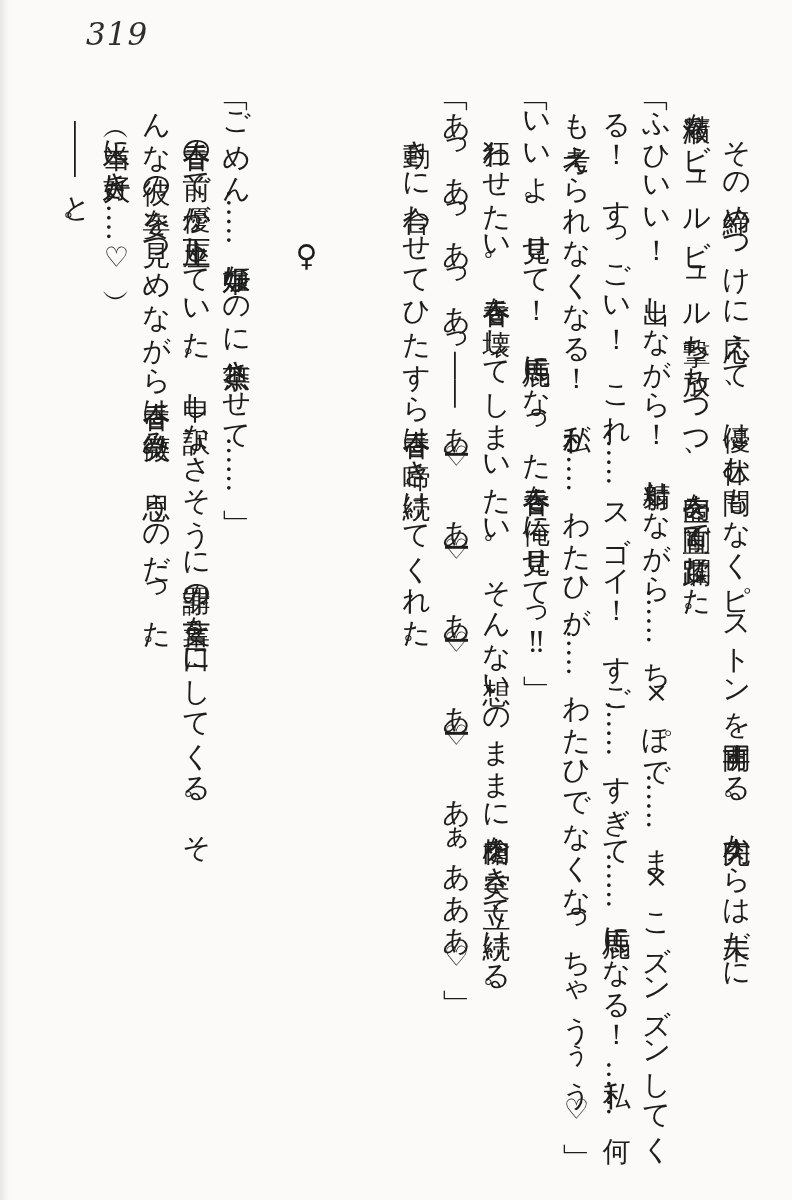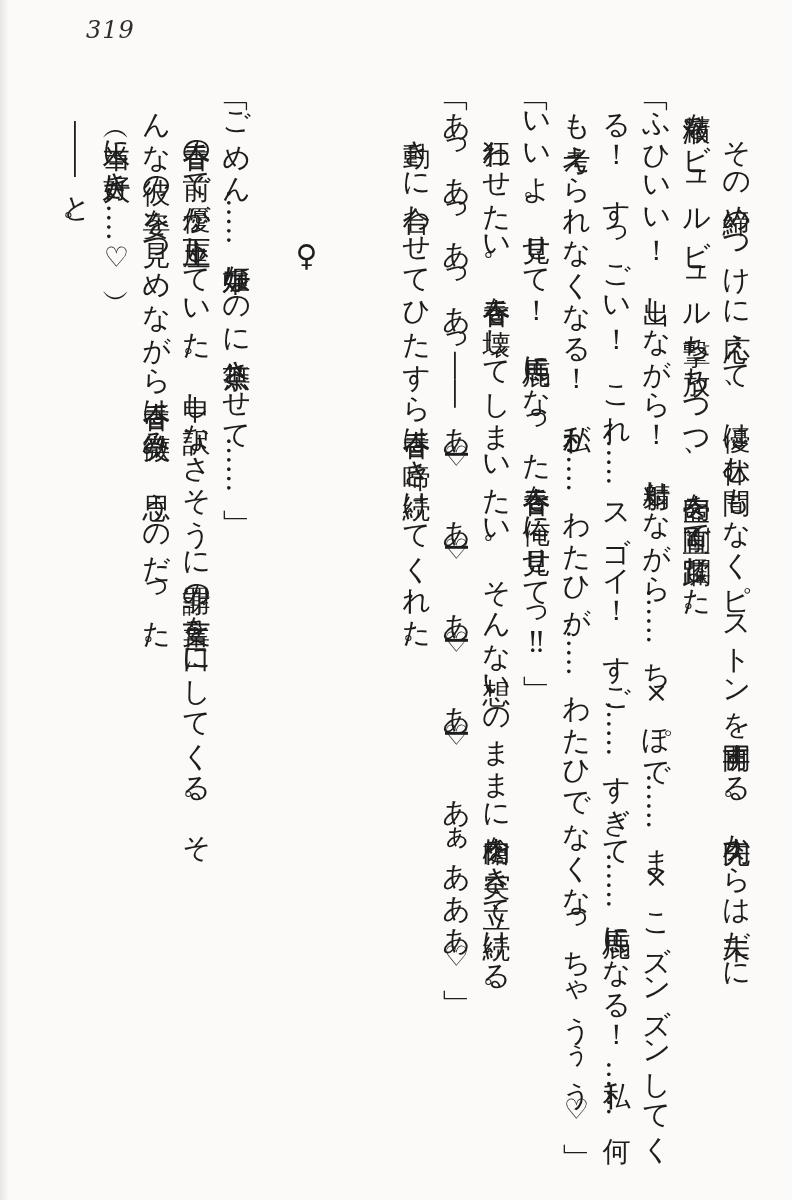--- a/index.html
+++ b/index.html
@@ -18,21 +18,21 @@
     position: absolute;
     left: 0; top: 0; bottom: 0;
     width: 9px;
     background: linear-gradient(to right, rgba(60,60,60,0.10), rgba(60,60,60,0.0));
     pointer-events: none;
   }
   .page-number {
     position: absolute;
     top: 16px;
     left: 86px;
-    font-size: 24px;
+    font-size: 31px;
     font-style: italic;
     color: #2e2e2e;
     letter-spacing: 1px;
   }
   .vertical-text-block {
     position: absolute;
     top: 93px;
     right: 36px;
     width: 700px;
     height: 1100px;

